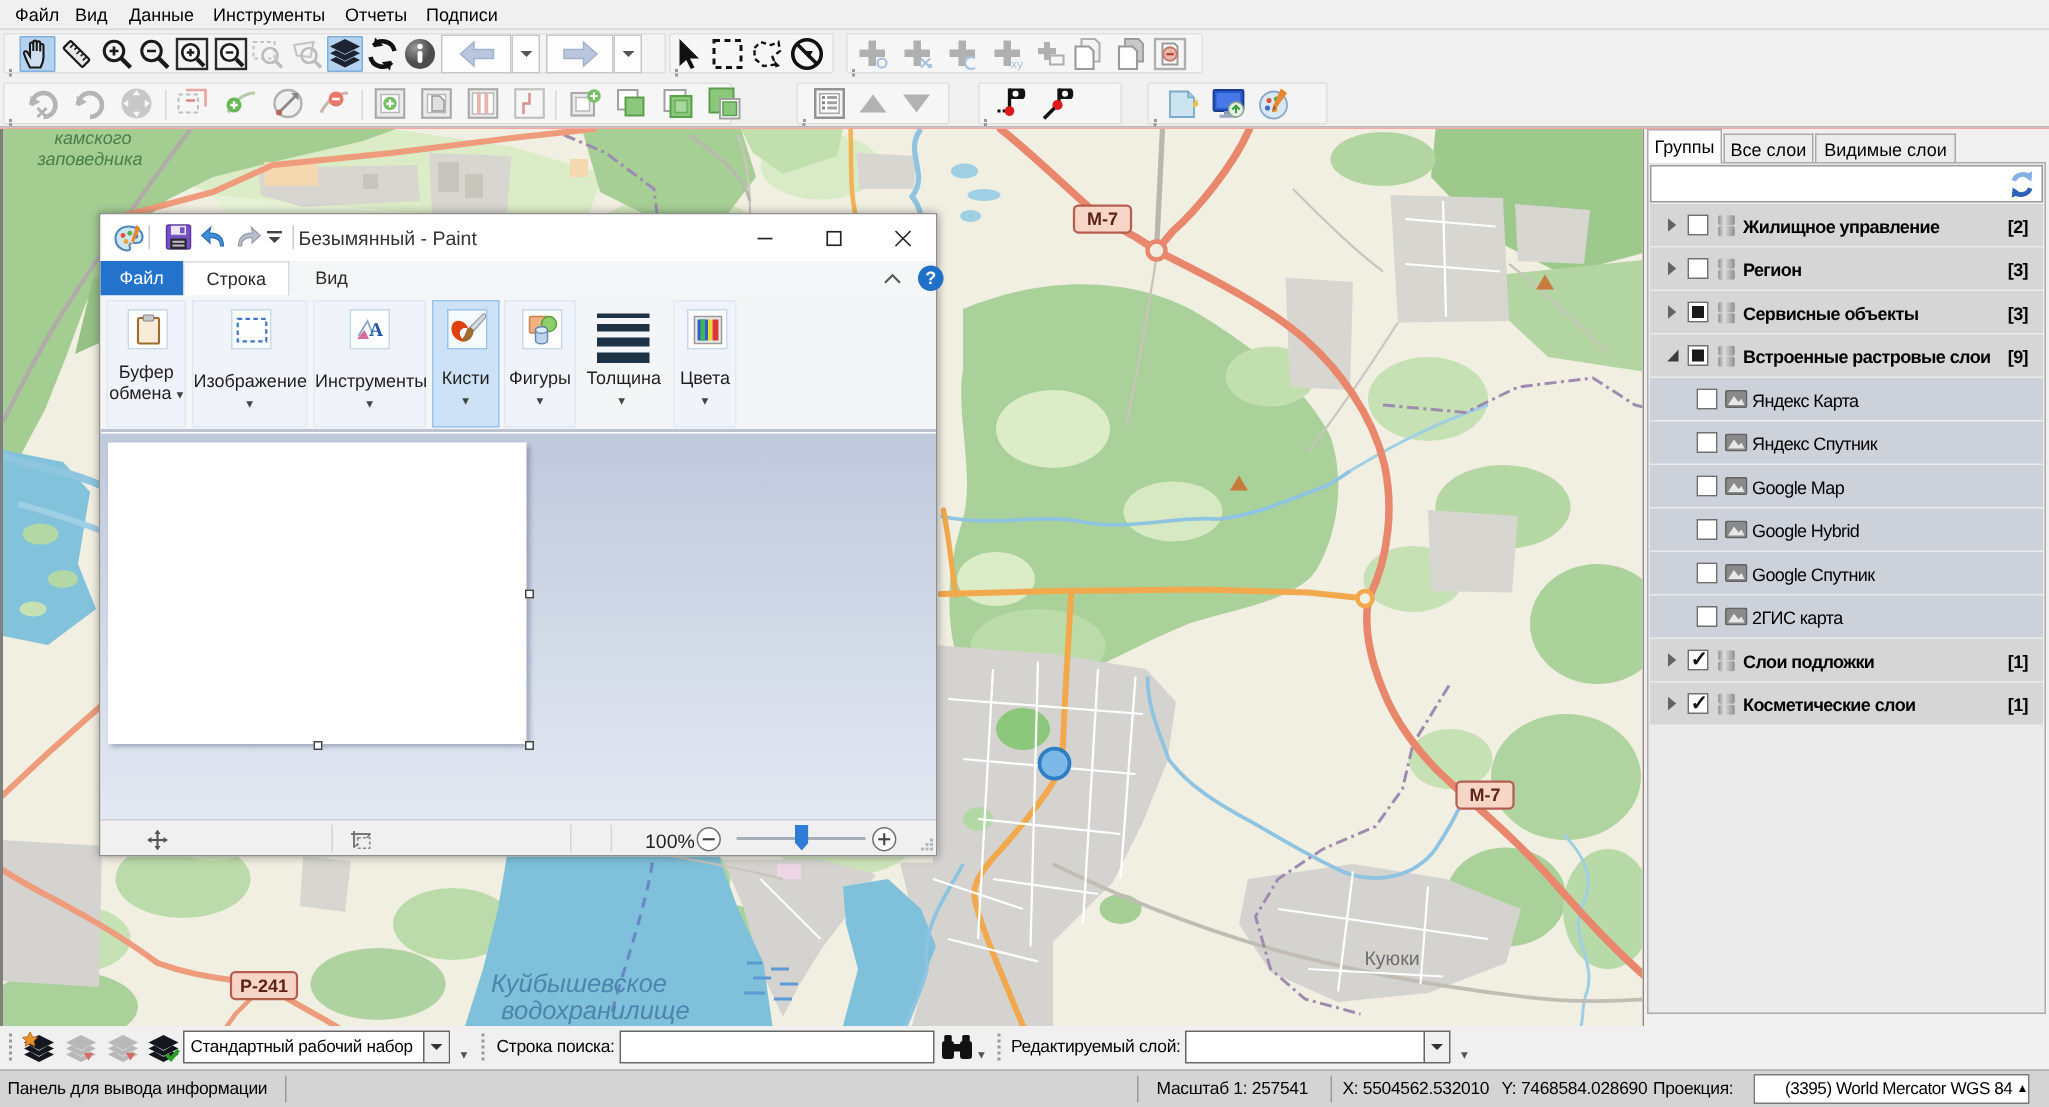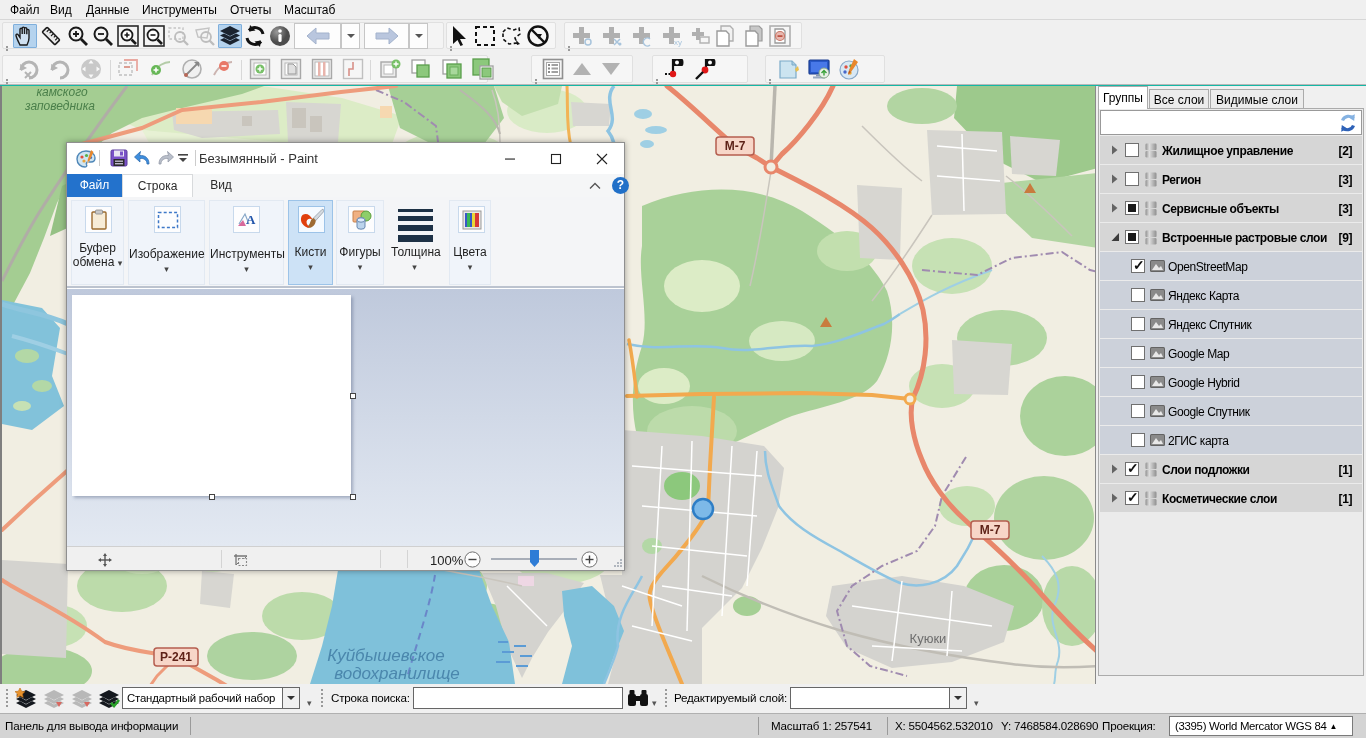--- a/index.html
+++ b/index.html
@@ -1,24 +1,24 @@
 <!DOCTYPE html>
 <html><head><meta charset="utf-8">
 <style>
 * { margin:0; padding:0; box-sizing:border-box; }
 html,body { width:1366px; height:738px; overflow:hidden; font-family:"Liberation Sans",sans-serif; }
-#app { position:relative; width:1366px; height:738px; background:#14b8a6; }
+#app { position:relative; width:1366px; height:738px; background:#fca5a5; }
 #menubar { position:absolute; left:0; top:0; width:1366px; height:20px; background:#f0f0f0; border-bottom:1px solid #d7d7d7; font-size:12px; color:#000; }
 #menubar span { position:absolute; top:3px; }
 #tb1 { position:absolute; left:0; top:20px; width:1366px; height:32px; background:#f0f0f0; }
 #tb2 { position:absolute; left:0; top:52px; width:1366px; height:33px; background:#f0f0f0; border-bottom:1px solid #b8b8b8; }
 #map { position:absolute; left:0; top:86px; width:1096px; height:598px; overflow:hidden; border-left:2px solid #7f7f7f; border-right:1px solid #8a8a8a; box-sizing:border-box; }
 #rpanel { position:absolute; left:1096px; top:86px; width:270px; height:627px; background:#f0f0f0; }
 #btoolbar { position:absolute; left:0; top:684px; width:1096px; height:29px; background:#f0f0f0; }
-#statusbar { position:absolute; left:0; top:713px; width:1366px; height:25px; background:#d4d4d4; border-top:1px solid #b0b0b0; font-size:11.6px; color:#000; letter-spacing:-0.2px; }
+#statusbar { position:absolute; left:0; top:713px; width:1366px; height:25px; background:#d4d4d4; border-top:1px solid #b0b0b0; font-size:11.6px; color:#000; letter-spacing:-0.2px;text-align:right; }
 .bi { position:absolute; top:2px; width:24px; height:24px; }
 .bi svg { width:24px; height:24px; }
 .combo { position:absolute; top:3px; height:22px; background:#fff; border:1px solid #666; font-size:12px; }
 .ctext { position:absolute; left:4px; top:4px; white-space:nowrap; font-size:11.4px; letter-spacing:-0.2px; }
 .cbtn { position:absolute; right:0; top:0; width:17px; height:20px; background:#f0f0f0; border-left:1px solid #666; }
 .da { position:absolute; left:4px; top:8px; width:0; height:0; border:4px solid transparent; border-top-color:#333; }
 .blbl { position:absolute; top:7px; font-size:11.6px; letter-spacing:-0.2px; }
 .binput { position:absolute; top:3px; height:22px; background:#fff; border:1px solid #666; }
 .ssep { position:absolute; top:3px; height:18px; border-left:1px solid #9a9a9a; }
 #projbox { position:absolute; left:1169px; top:2px; width:184px; height:20px; background:#fff; border:1px solid #7a7a7a; font-size:11.4px; padding:3px 0 0 5px; letter-spacing:-0.3px; }
@@ -83,21 +83,21 @@
 .img { position:absolute; left:50px; top:8px; width:15px; height:12px; }
 </style></head>
 <body>
 <div id="app">
   <div id="menubar">
     <span style="left:10px">Файл</span>
       <span style="left:50px">Вид</span>
       <span style="left:86px">Данные</span>
       <span style="left:142px">Инструменты</span>
       <span style="left:230px">Отчеты</span>
-      <span style="left:284px">Масштаб</span>
+      <span style="left:284px">Подписи</span>
   </div>
   <div id="tb1">
     <div class="tpanel" style="left:2px;width:442px"></div>
     <div class="grip" style="left:6px;top:26px;height:20px"></div>
     <div class="ti sel" style="left:13px"><svg viewBox="0 0 24 24">
           <path d="M7,21 C5,17 3.5,14 3,11.5 C2.8,10.2 4.4,9.6 5.2,10.8 L7,13.5 L7,5.5 C7,3.9 9.2,3.9 9.2,5.5 L9.2,10 L9.2,4.3 C9.2,2.7 11.5,2.7 11.5,4.3 L11.5,10 L11.5,4.8 C11.5,3.2 13.8,3.2 13.8,4.8 L13.8,10.3 L13.8,6.5 C13.8,5 16,5 16,6.5 L16,14 C16,17 15,19 14,21 Z" fill="#cfe0f0" stroke="#1a1a1a" stroke-width="1.4"></path>
         </svg></div>
     <div class="ti" style="left:39px"><svg viewBox="0 0 24 24">
           <g transform="rotate(45 12 12)">
             <rect x="3" y="8.5" width="18" height="7" rx="1" fill="#e8e8e8" stroke="#1a1a1a" stroke-width="1.5"></rect>
@@ -836,29 +836,20 @@
                   <stop offset="1" stop-color="#8f8f8f"></stop>
                 </linearGradient>
               </defs>
               <rect x="1.5" y="0.5" width="11" height="6.6" rx="1.2" fill="url(#cg)"></rect>
               <rect x="1.5" y="7.9" width="11" height="6.6" rx="1.2" fill="url(#cg)"></rect>
             </svg>
             <span class="lbl">Встроенные растровые слои</span>
             <span class="cnt">[9]</span>
           </div>
         <div class="trow chl">
-            <span class="cb chk"></span>
-            <svg class="img" viewBox="0 0 15 12">
-              <rect width="15" height="12" rx="1.5" fill="#636363"></rect>
-              <rect x="1" y="1" width="13" height="10" rx="1" fill="#8a8a8a"></rect>
-              <path d="M2,10 L6,4 L9,8 L11,6 L13,10 Z" fill="#e8e8e8"></path>
-            </svg>
-            <span class="lbl">OpenStreetMap</span>
-          </div>
-        <div class="trow chl">
             <span class="cb"></span>
             <svg class="img" viewBox="0 0 15 12">
               <rect width="15" height="12" rx="1.5" fill="#636363"></rect>
               <rect x="1" y="1" width="13" height="10" rx="1" fill="#8a8a8a"></rect>
               <path d="M2,10 L6,4 L9,8 L11,6 L13,10 Z" fill="#e8e8e8"></path>
             </svg>
             <span class="lbl">Яндекс Карта</span>
           </div>
         <div class="trow chl">
             <span class="cb"></span>

